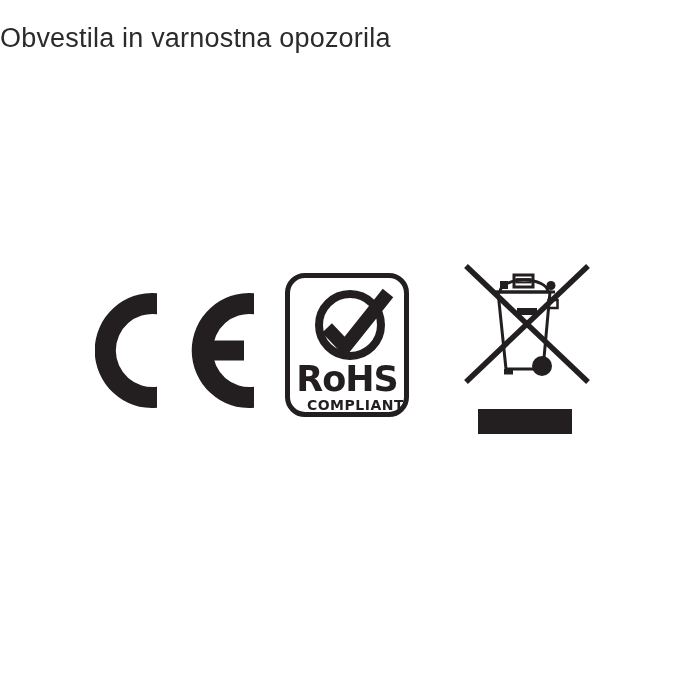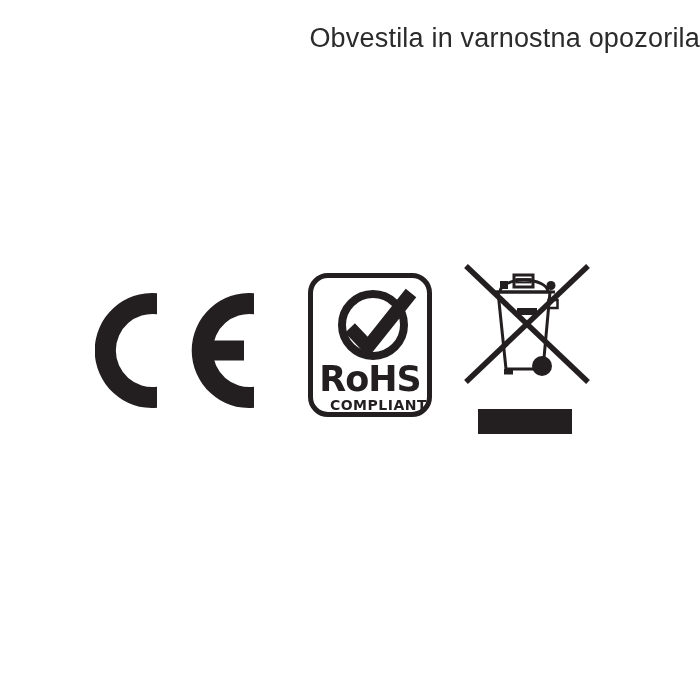--- a/index.html
+++ b/index.html
@@ -13,21 +13,21 @@
     height: 700px;
     background: #ffffff;
     overflow: hidden;
     font-family: "Liberation Sans", "DejaVu Sans", sans-serif;
   }
   .title {
     position: absolute;
     top: 23px;
     left: 0;
     width: 700px;
-    text-align: right;
+    text-align: left;
     font-size: 27px;
     font-weight: 400;
     color: #2b2b2b;
     letter-spacing: 0.2px;
   }
   
   .ce-svg {
     position: absolute;
     left: 95px;
     top: 293px;
@@ -39,21 +39,20 @@
   .rohs-badge {
     position: absolute;
     left: 285px;
     top: 273px;
     width: 124px;
     height: 144px;
     box-sizing: border-box;
     border: 5px solid #231f20;
     border-radius: 20px;
     background: #ffffff;
-    margin-left: 23px;
   }
   .rohs-check-svg {
     position: absolute;
     left: 0;
     top: 0;
     width: 114px;
     height: 100px;
   }
   .rohs-line1 {
     position: absolute;

